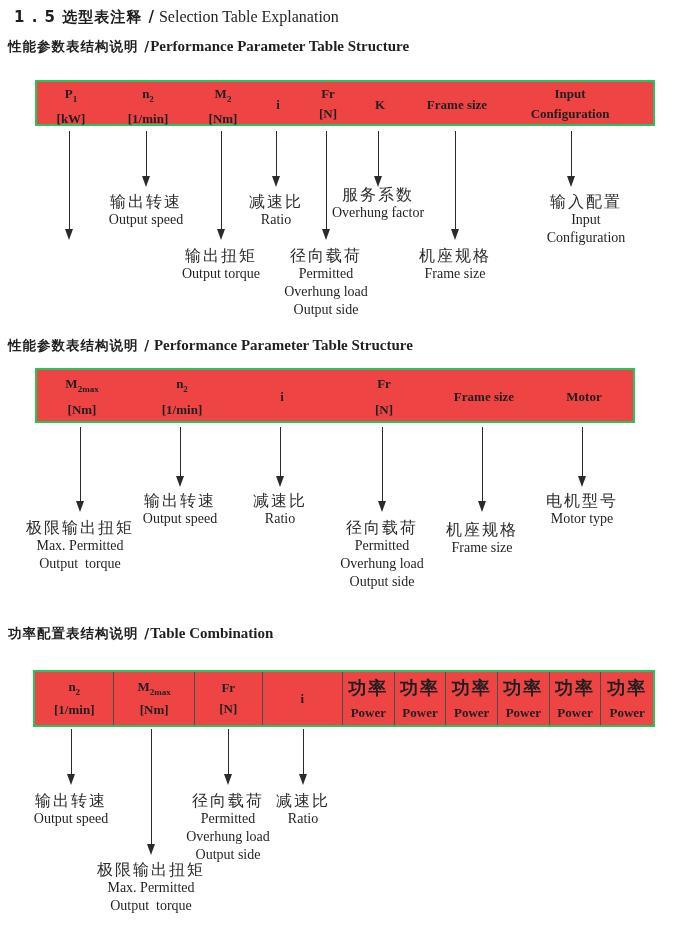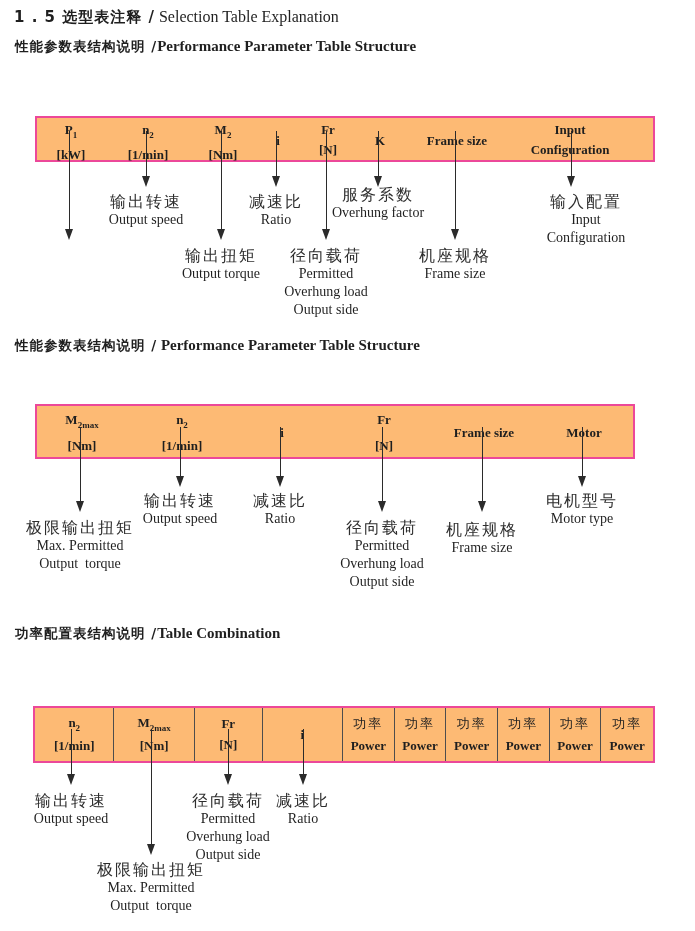--- a/index.html
+++ b/index.html
@@ -1,35 +1,35 @@
 <!DOCTYPE html>
 <html><head>
 <meta charset="utf-8">
 <style>
   html,body{margin:0;padding:0;background:#fff;}
   .pg{position:relative;width:695px;height:931px;background:#ffffff;overflow:hidden;
       font-family:"Liberation Serif",serif;color:#1f1f1f;}
   .title{position:absolute;left:14px;top:8px;font-size:16px;white-space:nowrap;}
   .tzh{font-weight:bold;font-family:"DejaVu Sans",sans-serif;font-size:15px;letter-spacing:1px;}
   .ten{font-weight:normal;font-family:"Liberation Serif",serif;font-size:16px;}
-  .heading{position:absolute;white-space:nowrap;margin-left:7px;}
+  .heading{position:absolute;white-space:nowrap;}
   .hzh{font-weight:bold;font-family:"DejaVu Sans",sans-serif;font-size:13.5px;letter-spacing:1px;}
   .hen{font-weight:bold;font-family:"Liberation Serif",serif;font-size:15px;}
-  .tbl{position:absolute;background:#fdba74;border:2px solid #ec4899;box-sizing:border-box;margin-top:36px;}
+  .tbl{position:absolute;background:#ef4444;border:2px solid #22c55e;box-sizing:border-box;}
   .cell{position:absolute;width:110px;text-align:center;font-weight:bold;font-size:13px;}
   .cell .cl{line-height:20px;}
   .cell.one{top:13px;}
   .cell.two{top:2px;}
   .cell.two-sp{top:4px;height:46px;display:flex;flex-direction:column;justify-content:space-between;}
   sub{font-size:9px;font-weight:bold;}
   .t3{display:flex;flex-direction:row;align-items:stretch;}
   .t3c{box-sizing:border-box;border-right:1px solid #4d4d4d;display:flex;flex-direction:column;
        justify-content:center;align-items:center;gap:5px;font-weight:bold;font-size:13px;text-align:center;}
   .t3c:last-child{border-right:none;}
-  .t3c .zh{font-family:"DejaVu Sans",sans-serif;font-weight:normal;font-size:13px;letter-spacing:2px;}
+  .t3c .zh{font-family:"DejaVu Sans",sans-serif;font-weight:bold;font-size:18px;letter-spacing:2px;}
   .arrow{position:absolute;width:9px;}
   .arrow .shaft{position:absolute;display:block;left:4px;top:0;bottom:10px;width:1px;background:#2b2b2b;}
   .arrow .head{position:absolute;display:block;left:0;bottom:0;width:0;height:0;
        border-left:4.5px solid transparent;border-right:4.5px solid transparent;border-top:11px solid #2b2b2b;}
   .callout{position:absolute;transform:translateX(-50%);text-align:center;font-size:14px;
        line-height:18px;white-space:nowrap;}
   .callout .zh{font-family:"DejaVu Sans",sans-serif;font-size:16px;letter-spacing:2px;color:#2e2e2e;}
 </style>
 </head>
 <body>

